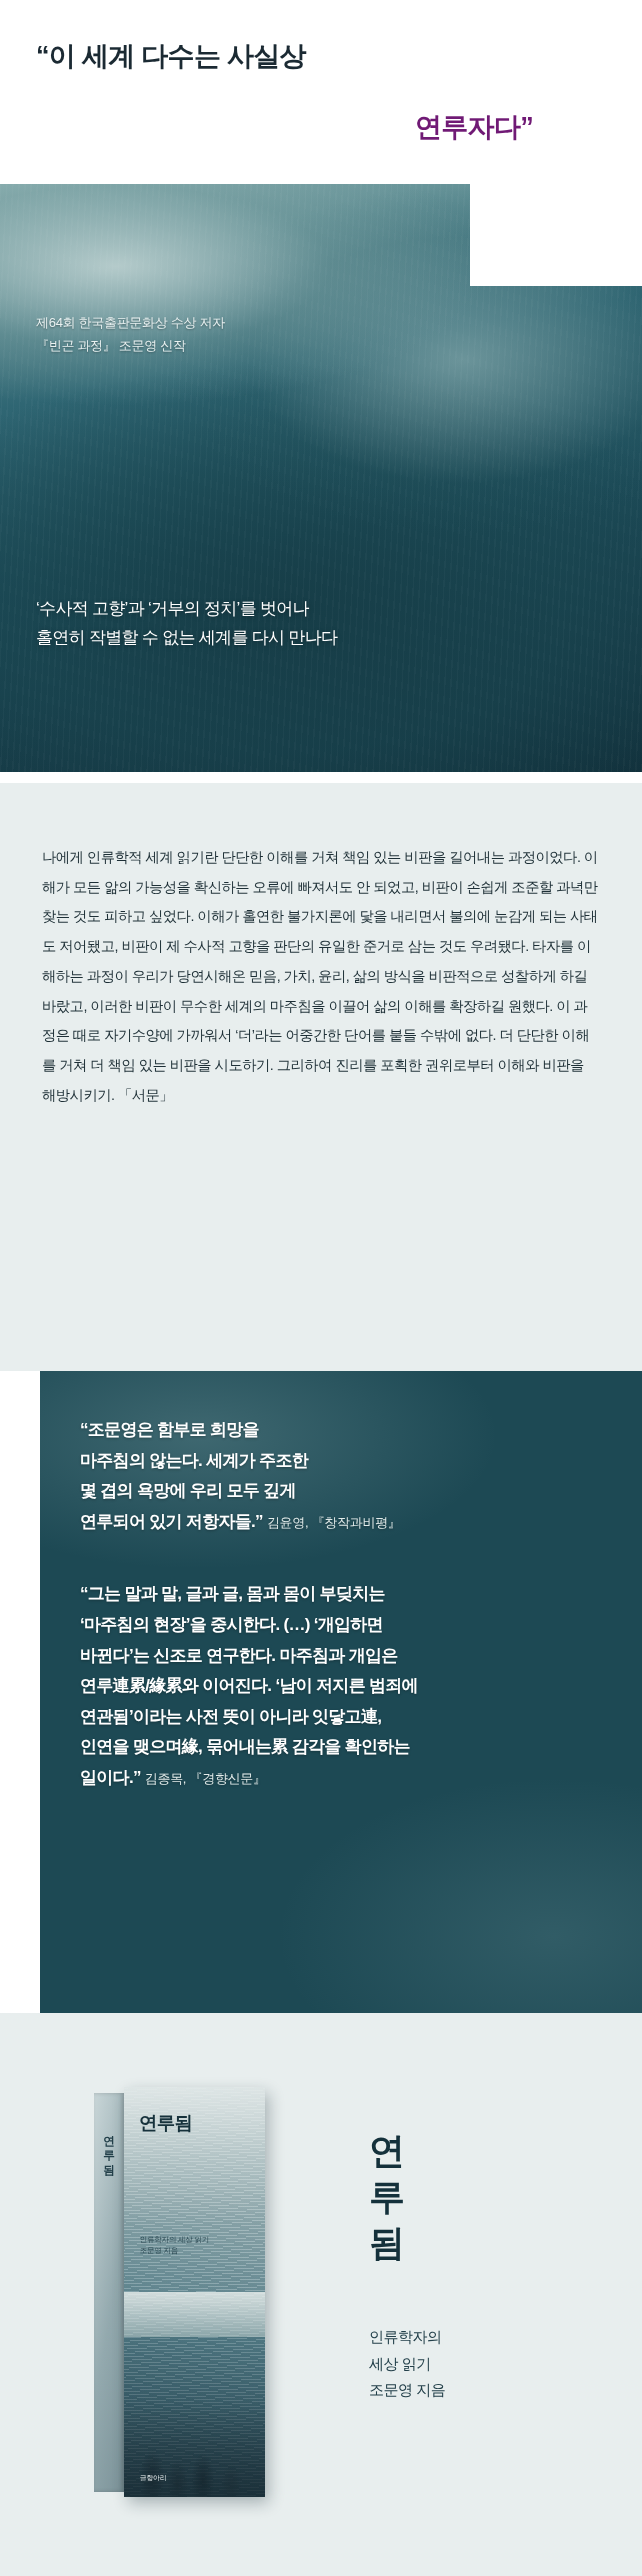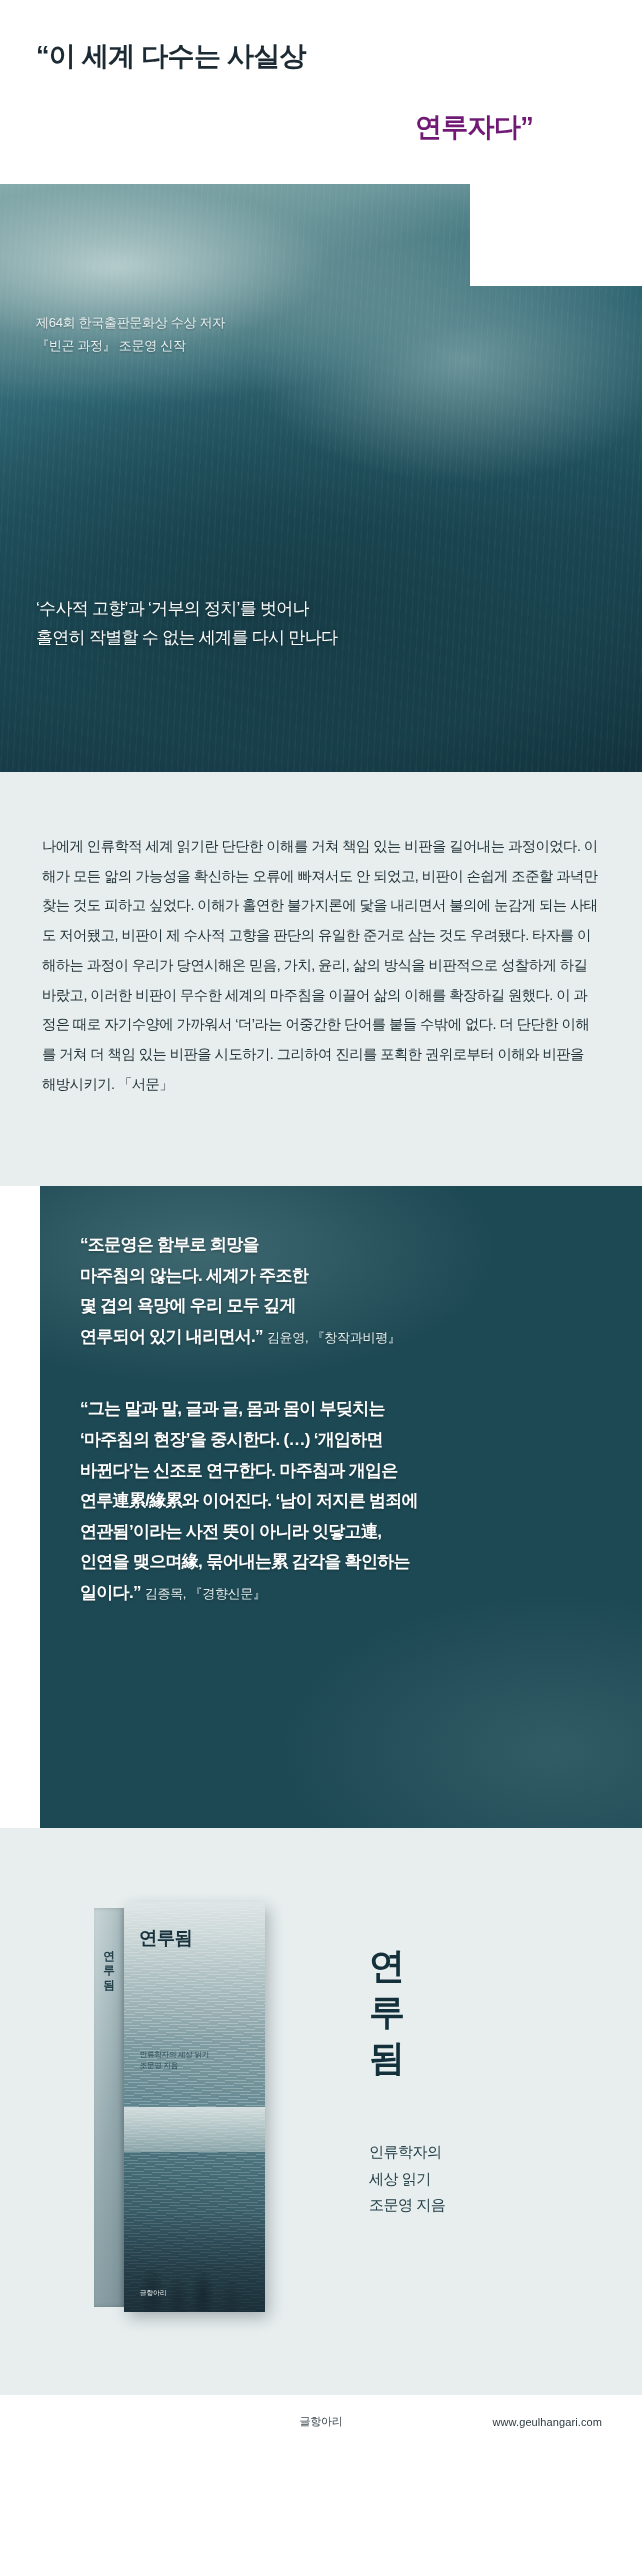--- a/index.html
+++ b/index.html
@@ -102,23 +102,24 @@
     font-weight:normal;
     line-height:1.72;
     letter-spacing:-0.7px;
     text-shadow:0 1.4px 4.8px rgba(0,0,0,0.4);
   }
 
   
   .sec-body {
     position:relative;
     width:642px;
-    height:414px;
+    height:588px;
     background:#e8eeee;
     padding:60px 41px 0 42px;
+    margin-top:11px;
   }
   .body-copy {
     color:#1d2f36;
     font-size:14.3px;
     line-height:2.08;
     letter-spacing:-0.5px;
   }
 
   
   .sec-quotes {
@@ -317,21 +318,21 @@
     <p class="body-copy">나에게 인류학적 세계 읽기란 단단한 이해를 거쳐 책임 있는 비판을 길어내는 과정이었다. 이해가 모든 앎의 가능성을 확신하는 오류에 빠져서도 안 되었고, 비판이 손쉽게 조준할 과녁만 찾는 것도 피하고 싶었다. 이해가 홀연한 불가지론에 닻을 내리면서 불의에 눈감게 되는 사태도 저어됐고, 비판이 제 수사적 고향을 판단의 유일한 준거로 삼는 것도 우려됐다. 타자를 이해하는 과정이 우리가 당연시해온 믿음, 가치, 윤리, 삶의 방식을 비판적으로 성찰하게 하길 바랐고, 이러한 비판이 무수한 세계의 마주침을 이끌어 삶의 이해를 확장하길 원했다. 이 과정은 때로 자기수양에 가까워서 ‘더’라는 어중간한 단어를 붙들 수밖에 없다. 더 단단한 이해를 거쳐 더 책임 있는 비판을 시도하기. 그리하여 진리를 포획한 권위로부터 이해와 비판을 해방시키기. 「서문」</p>
   </section>
 
   <section class="sec-quotes">
 
     <div class="quote">
       <div>“조문영은 함부로 희망을</div>
       <div>마주침의 않는다. 세계가 주조한</div>
       <div>몇 겹의 욕망에 우리 모두 깊게</div>
       <div>
-        <span>연루되어 있기 내리면서.”</span>
+        <span>연루되어 있기 저항자들.”</span>
         <span class="src">김윤영, 『창작과비평』</span>
       </div>
     </div>
 
     <div class="quote">
       <div>“그는 말과 말, 글과 글, 몸과 몸이 부딪치는</div>
       <div>‘마주침의 현장’을 중시한다. (…) ‘개입하면</div>
       <div>바뀐다’는 신조로 연구한다. 마주침과 개입은</div>
       <div>연루連累/緣累와 이어진다. ‘남이 저지른 범죄에</div>
       <div>연관됨’이라는 사전 뜻이 아니라 잇닿고連,</div>

